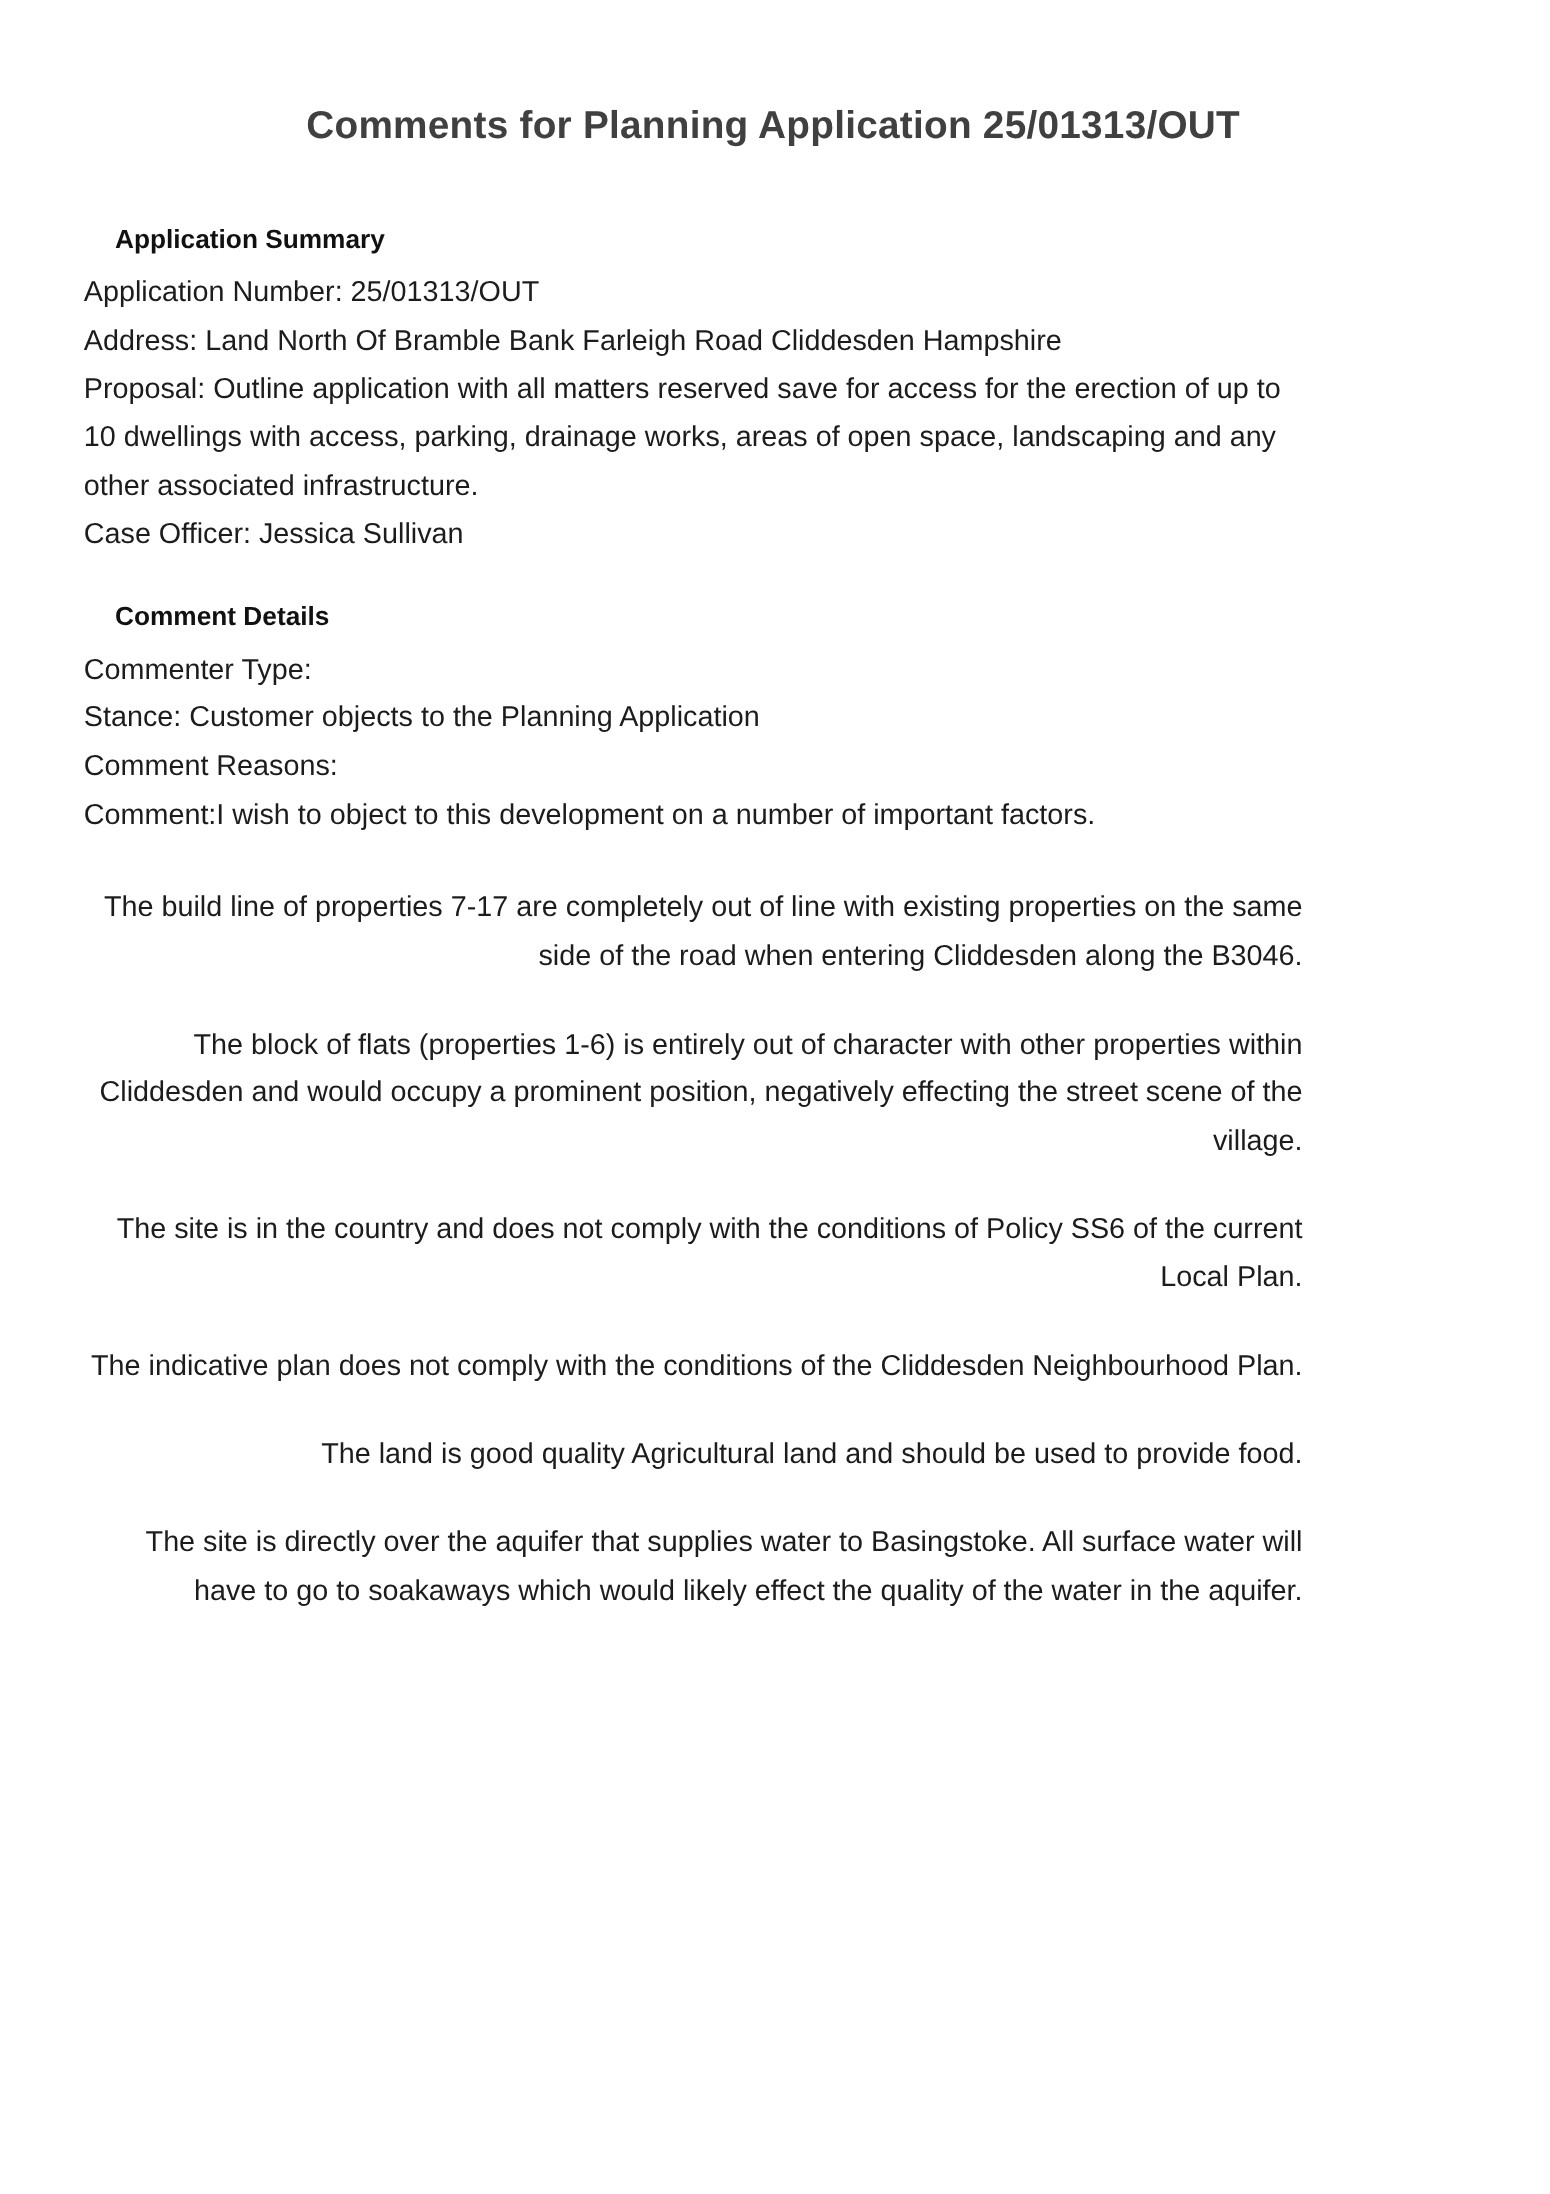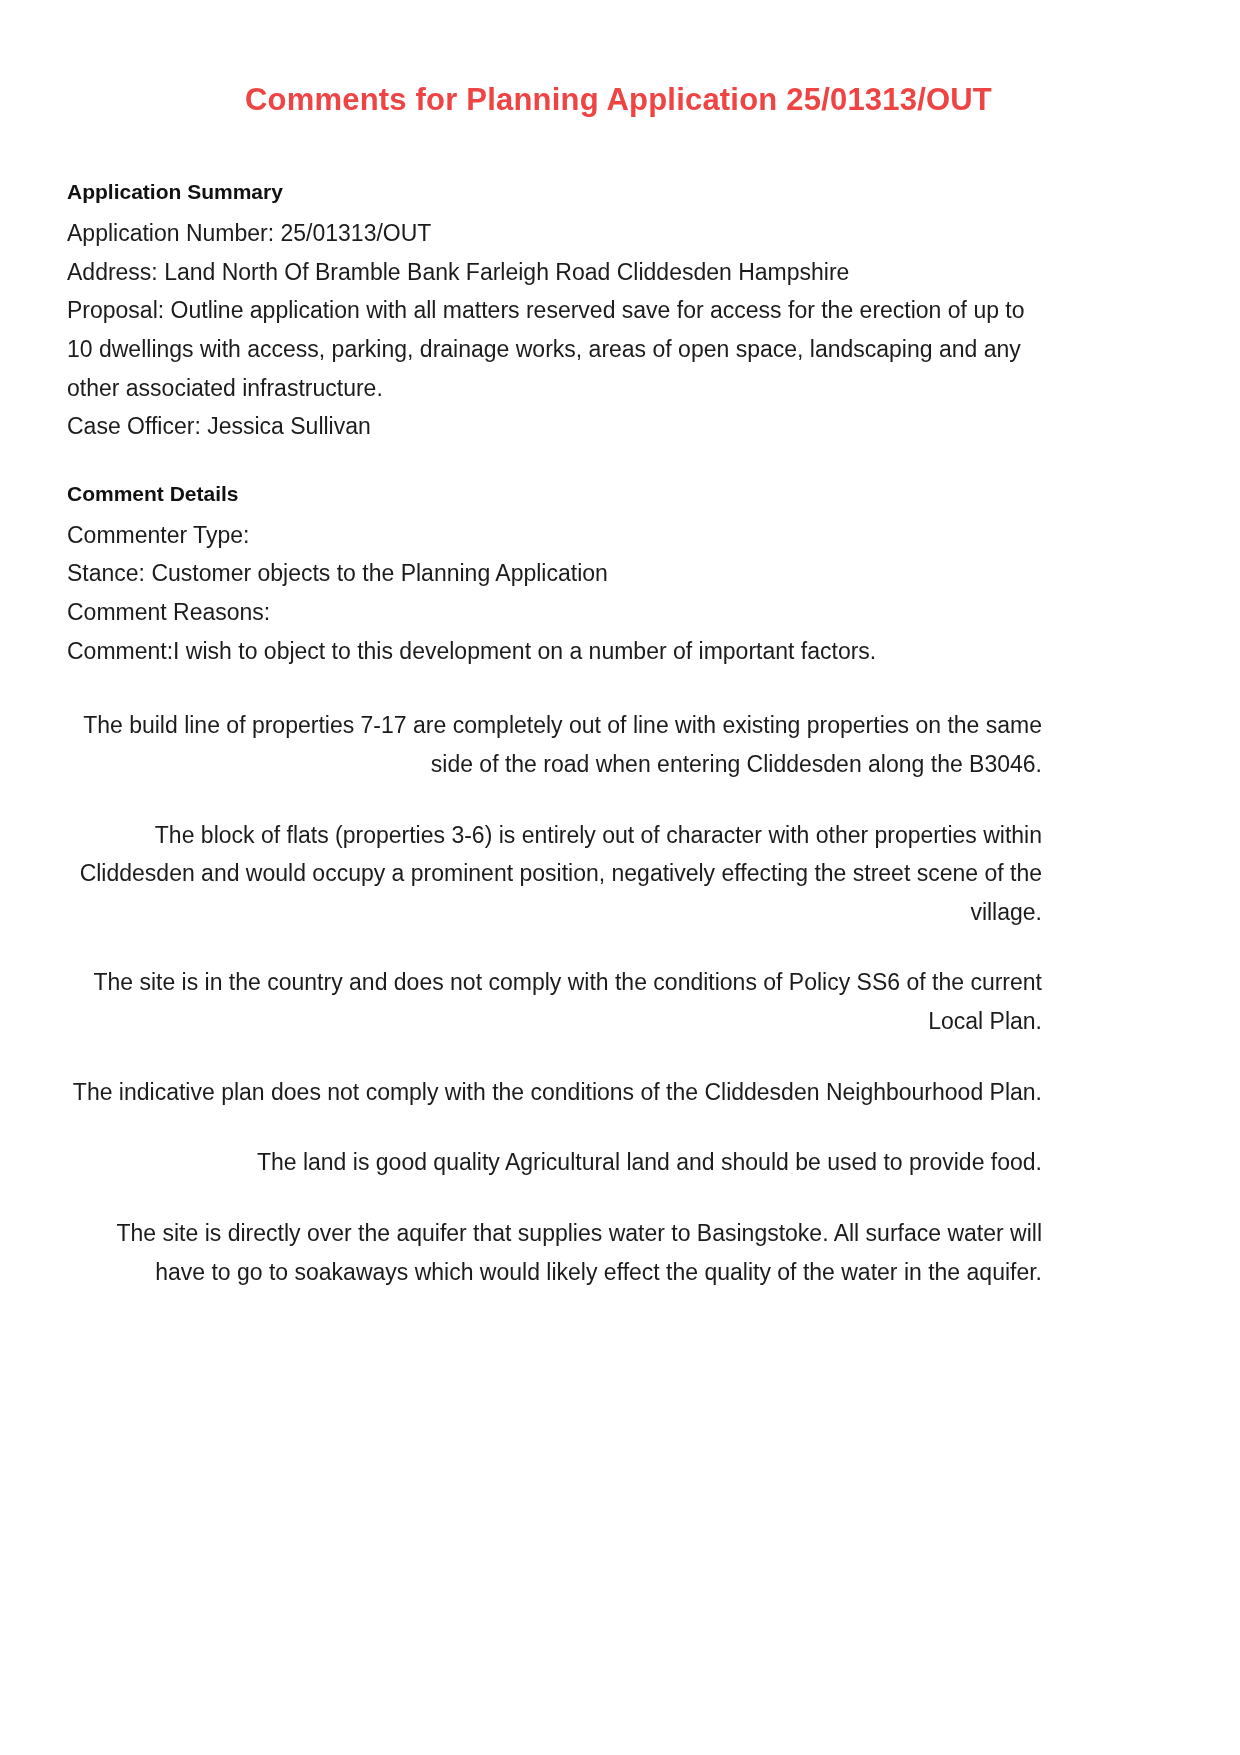--- a/index.html
+++ b/index.html
@@ -14,28 +14,29 @@
     background: #ffffff;
     padding: 82px 70px 60px 67px;
     overflow: hidden;
   }
   .doc-title {
     text-align: center;
     font-size: 31px;
     font-weight: bold;
     letter-spacing: 0.2px;
     margin-bottom: 62px;
-    color: #ef4444;
+    color: #404040;
   }
   .section { margin-bottom: 36px; }
   .section-heading {
     font-size: 21px;
     font-weight: bold;
     margin-bottom: 10px;
     color: #111111;
+    margin-left: 25px;
   }
   .line, .para {
     font-size: 23px;
     line-height: 1.68;
     color: #1c1c1c;
     max-width: 975px;
   }
   .para { margin-bottom: 32px; }
   .comment-block { margin-top: 2px; text-align: right; }
 </style>
@@ -58,20 +59,20 @@
   <div class="section">
     <div class="section-heading">Comment Details</div>
     <div class="line">Commenter Type:</div>
     <div class="line">Stance: Customer objects to the Planning Application</div>
     <div class="line">Comment Reasons:</div>
     <div class="line">Comment:I wish to object to this development on a number of important factors.</div>
   </div>
 
   <div class="comment-block">
     <p class="para">The build line of properties 7-17 are completely out of line with existing properties on the same side of the road when entering Cliddesden along the B3046.</p>
-    <p class="para">The block of flats (properties 3-6) is entirely out of character with other properties within Cliddesden and would occupy a prominent position, negatively effecting the street scene of the village.</p>
+    <p class="para">The block of flats (properties 1-6) is entirely out of character with other properties within Cliddesden and would occupy a prominent position, negatively effecting the street scene of the village.</p>
     <p class="para">The site is in the country and does not comply with the conditions of Policy SS6 of the current Local Plan.</p>
     <p class="para">The indicative plan does not comply with the conditions of the Cliddesden Neighbourhood Plan.</p>
     <p class="para">The land is good quality Agricultural land and should be used to provide food.</p>
     <p class="para">The site is directly over the aquifer that supplies water to Basingstoke. All surface water will have to go to soakaways which would likely effect the quality of the water in the aquifer.</p>
   </div>
 
 </div>
 
 </body></html>

